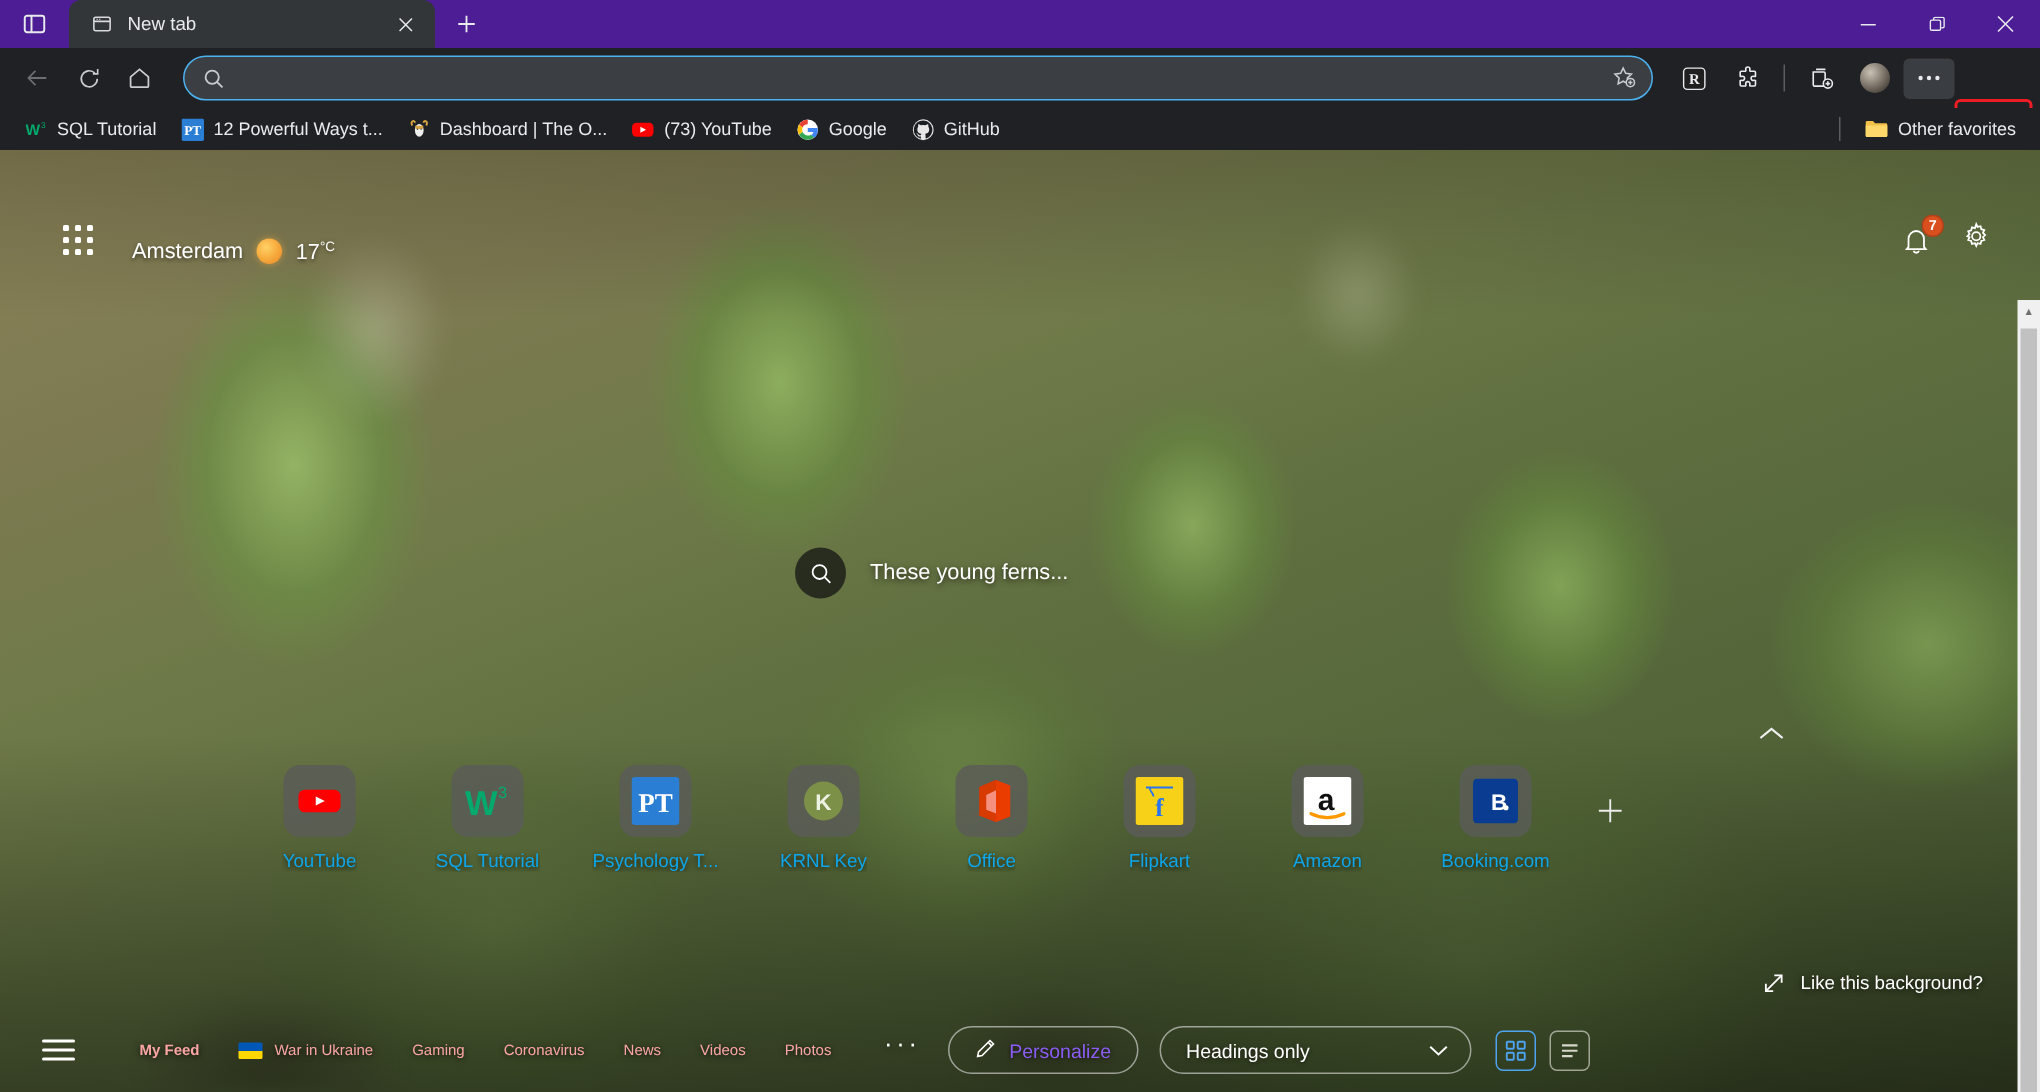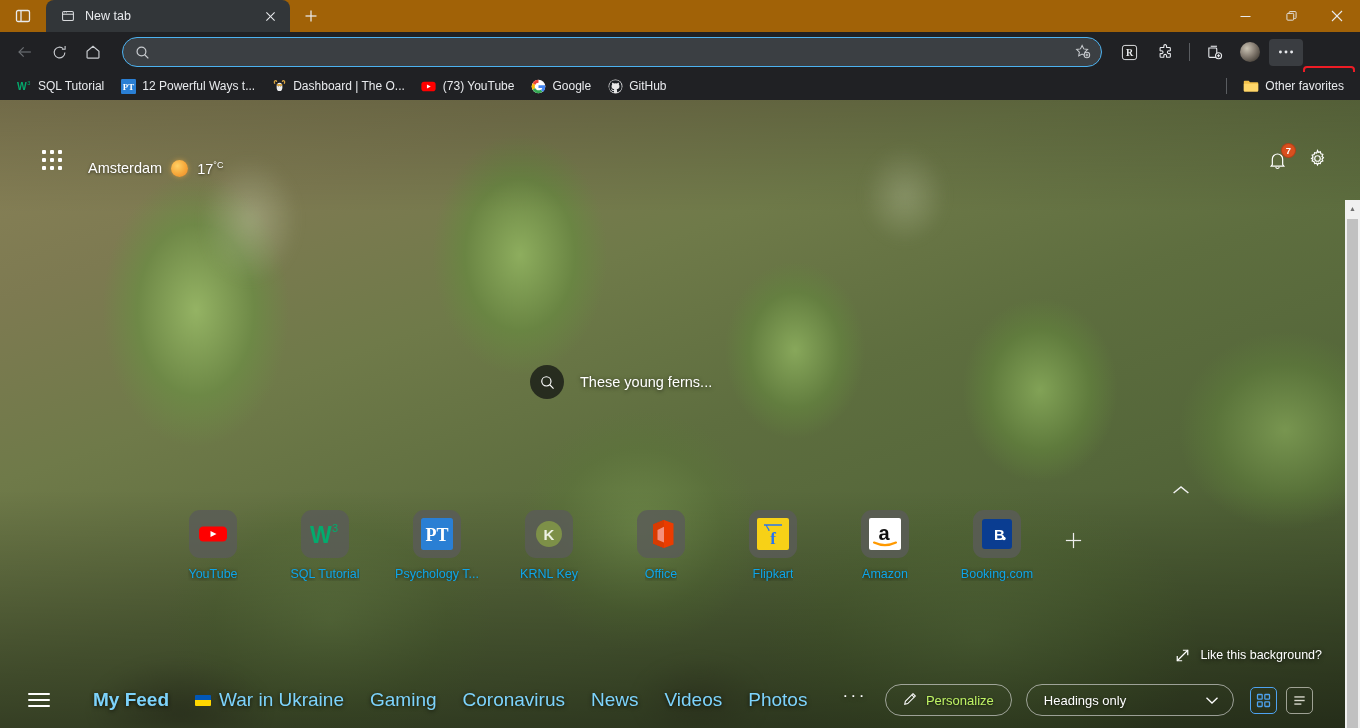--- a/index.html
+++ b/index.html
@@ -7,21 +7,21 @@
   html, body {
     width:1360px; height:728px; overflow:hidden;
     font-family:"Liberation Sans", sans-serif;
     background:#202124;
   }
   .window { position:relative; width:1360px; height:728px; overflow:hidden; }
 
   
   .tabbar {
     position:absolute; top:0; left:0; width:1360px; height:32px;
-    background:#a16207; display:flex; align-items:flex-end;
+    background:#4c1d95; display:flex; align-items:flex-end;
   }
   .tab-side-btn {
     width:46px; height:32px; display:flex; align-items:center; justify-content:center;
     color:#e8eaed;
   }
   .tab {
     position:relative; height:32px; width:244px;
     background:#323639; border-radius:8px 8px 0 0;
     display:flex; align-items:center; padding:0 8px 0 14px; gap:9px;
     color:#e8eaed; font-size:12.5px;
@@ -161,29 +161,29 @@
   .tile-add { width:40px; height:48px; display:flex; align-items:center; justify-content:center; color:#e9e9e9; margin-top:6px; }
 
   .chevron-up { position:absolute; top:382px; left:1172px; color:#f0f0f0; }
   .like-bg { position:absolute; top:548px; right:38px; display:flex; align-items:flex-start; gap:10px;
     color:#fff; font-size:12.5px; text-shadow:0 1px 4px rgba(0,0,0,.75); }
 
   
   .feedbar { position:absolute; bottom:0; left:0; width:1360px; height:56px; display:flex; align-items:center; padding:0 28px; gap:0; }
   .hamburger { width:30px; height:30px; display:flex; flex-direction:column; justify-content:center; gap:4.5px; margin-right:22px; }
   .hamburger i { display:block; width:22px; height:1.6px; background:#fff; border-radius:1px; }
-  .feed-item { color:#7dd3fc; font-size:19px; padding:7px 13px; text-shadow:0 1px 4px rgba(0,0,0,.75); white-space:nowrap;
+  .feed-item { color:#fca5a5; font-size:10px; padding:7px 13px; text-shadow:0 1px 4px rgba(0,0,0,.75); white-space:nowrap;
     display:flex; align-items:center; gap:8px; }
   .feed-item.active { font-weight:bold; }
   .ua-flag { width:16px; height:11px; border-radius:1px; overflow:hidden; display:block;
     background:linear-gradient(to bottom, #0057b7 0 50%, #ffd700 50% 100%); }
   .feed-dots { color:#fff; font-size:17px; letter-spacing:2.5px; padding:0 18px 8px 22px; text-shadow:0 1px 4px rgba(0,0,0,.7); }
   .pill-btn {
     height:32px; border:1px solid rgba(225,225,225,.62); border-radius:16px;
-    display:flex; align-items:center; gap:9px; padding:0 17px; color:#bef264; font-size:13px;
+    display:flex; align-items:center; gap:9px; padding:0 17px; color:#8b5cf6; font-size:13px;
     text-shadow:0 1px 3px rgba(0,0,0,.6);
   }
   .select-pill {
     height:32px; width:208px; border:1px solid rgba(225,225,225,.62); border-radius:16px;
     display:flex; align-items:center; justify-content:space-between; padding:0 14px 0 17px;
     color:#fff; font-size:13px; margin-left:14px; text-shadow:0 1px 3px rgba(0,0,0,.6);
   }
   .view-btns { display:flex; align-items:center; gap:9px; margin-left:16px; }
   .view-btn { width:27px; height:27px; border-radius:5px; display:flex; align-items:center; justify-content:center; }
   .view-btn.grid { border:1.5px solid #4ea3f0; }

